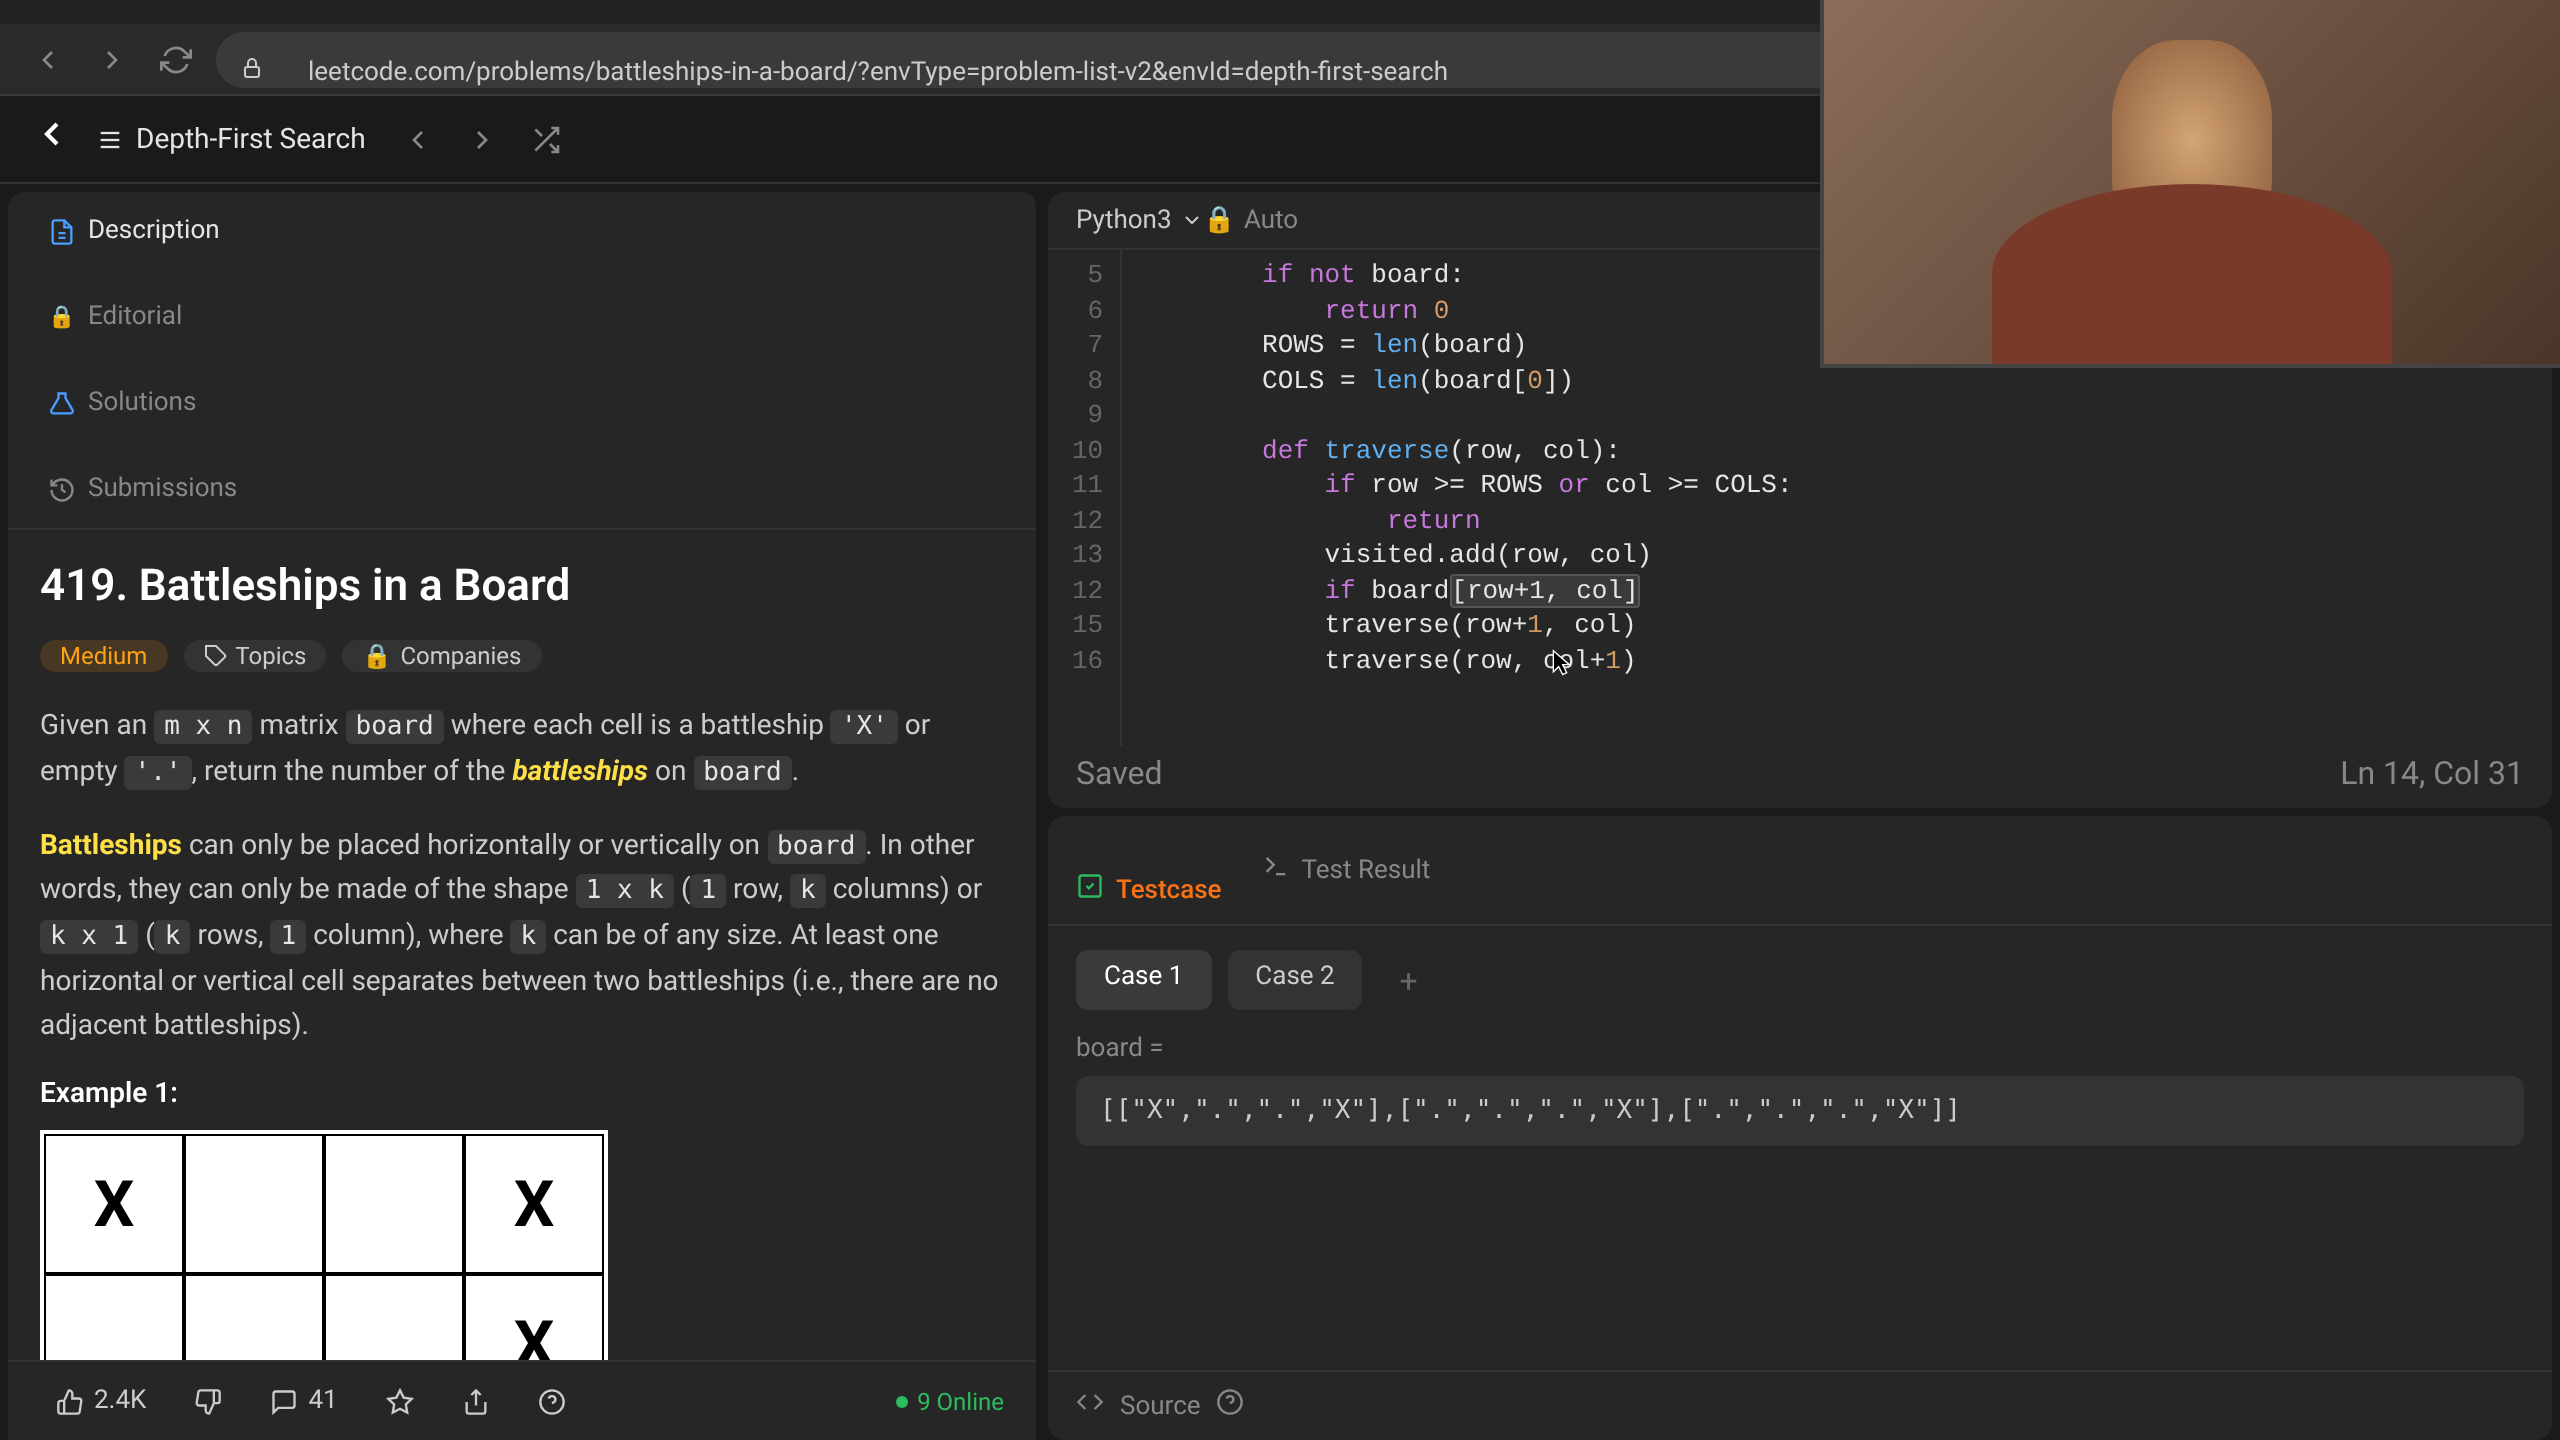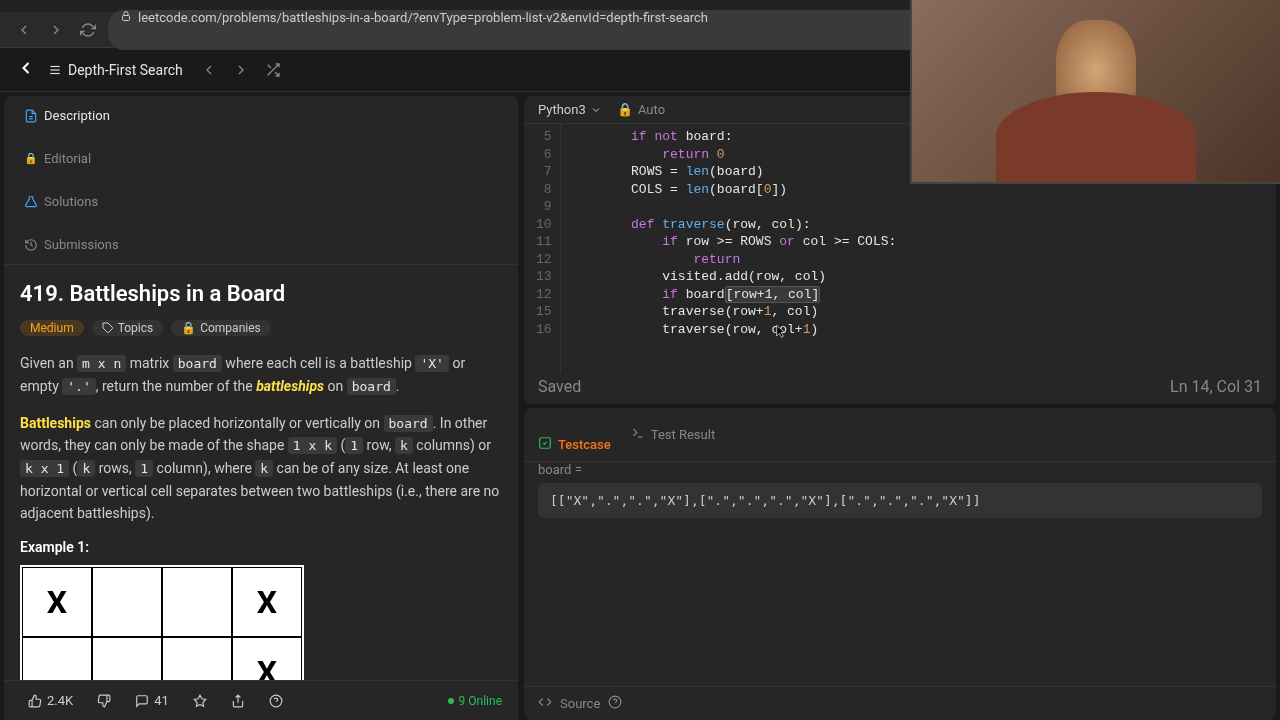--- a/index.html
+++ b/index.html
@@ -37,26 +37,27 @@
   align-items: center;
   justify-content: center;
   color: #888;
   cursor: pointer;
   border-radius: 4px;
 }
 .url-bar {
   flex: 1;
   background: #3a3a3a;
   border-radius: 16px;
-  height: 40px;
-  display: flex;
-  align-items: flex-start;
+  height: 28px;
+  display: flex;
+  align-items: flex-end;
   padding: 0 12px;
   color: #ccc;
   font-size: 13px;
+  gap: 16px;
 }
 .url-bar .lock { margin-right: 6px; }
 
 
 .top-nav {
   display: flex;
   align-items: center;
   height: 44px;
   padding: 0 16px;
   background: #1a1a1a;
@@ -304,21 +305,20 @@
   padding: 8px 14px;
   border-bottom: 1px solid #333;
   font-size: 13px;
   color: #e5e5e5;
   font-weight: 500;
 }
 .code-header-icon { color: #2cbb5d; }
 .code-toolbar {
   display: flex;
   align-items: center;
-  gap: 16px;
   padding: 6px 14px;
   border-bottom: 1px solid #333;
   font-size: 13px;
   color: #ccc;
 }
 .lang-sel {
   display: flex;
   align-items: center;
   gap: 4px;
   cursor: pointer;
@@ -762,20 +762,25 @@
         <div class="tc-tab">
           <span>
             <svg viewBox="0 0 24 24" width="14" height="14" fill="none" stroke="currentColor" stroke-width="2">
                 <polyline points="4 17 10 11 4 5"></polyline>
                 <line x1="12" y1="19" x2="20" y2="19"></line>
               </svg>
           </span>
           <span>Test Result</span>
         </div>
       </div>
+      <div class="tc-cases">
+        <div class="case-tab active">Case 1</div>
+        <div class="case-tab">Case 2</div>
+        <div class="case-add">+</div>
+      </div>
       <div class="tc-body">
         <div>board =</div>
         <div class="tc-input">[["X",".",".","X"],[".",".",".","X"],[".",".",".","X"]]</div>
       </div>
       <div class="tc-bottom">
         <span>
           <svg viewBox="0 0 24 24" width="14" height="14" fill="none" stroke="currentColor" stroke-width="2">
               <polyline points="16 18 22 12 16 6"></polyline>
               <polyline points="8 6 2 12 8 18"></polyline>
             </svg>

